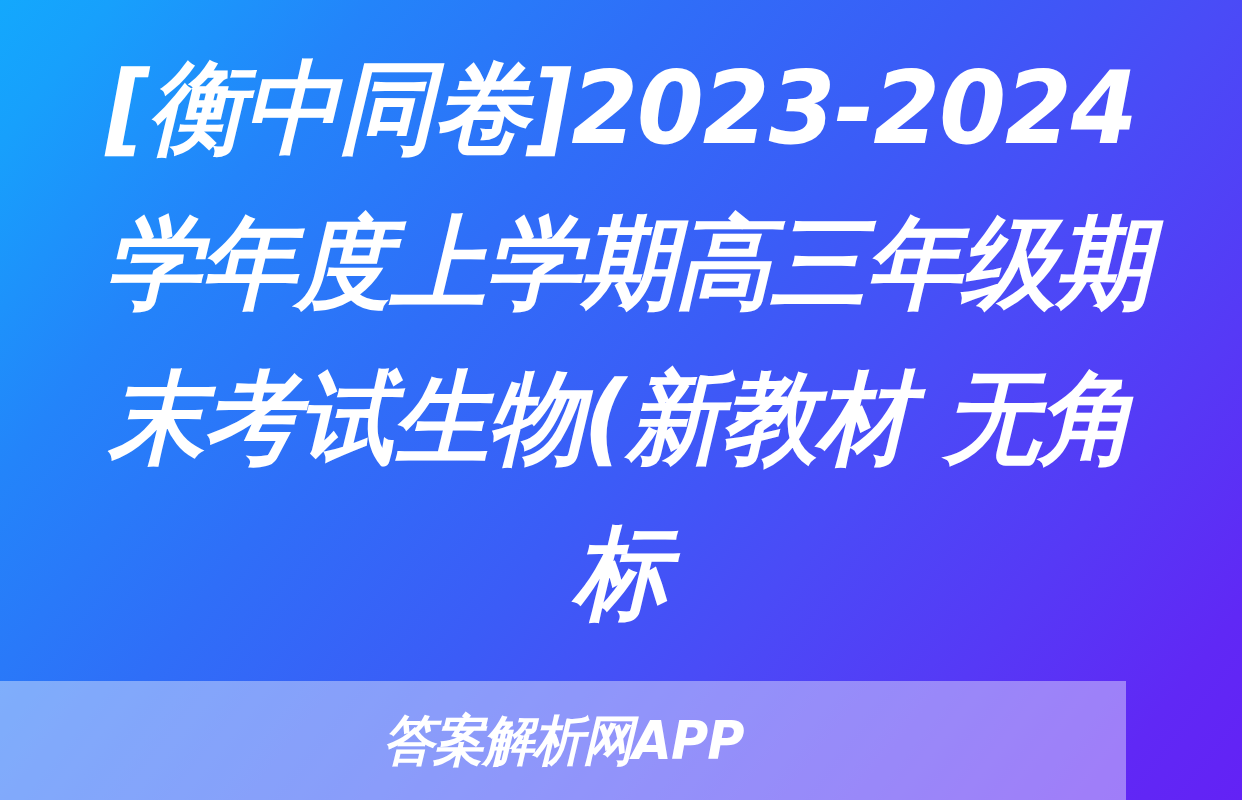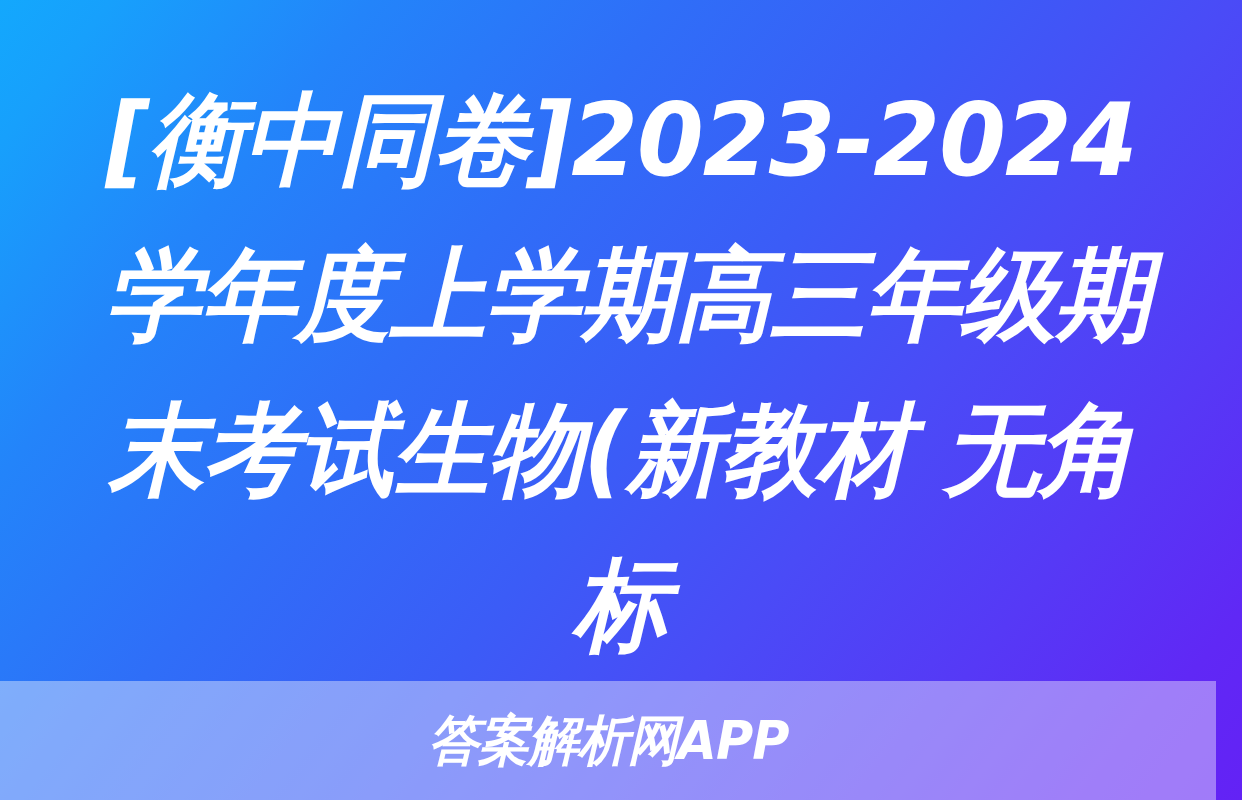--- a/index.html
+++ b/index.html
@@ -33,21 +33,20 @@
     left: 0;
     top: 0;
     width: 1242px;
     height: 681px;
     display: flex;
     flex-direction: column;
     align-items: center;
     justify-content: center;
     box-sizing: border-box;
     padding: 0 78px;
-    margin-top: 32px;
   }
 
   .headline {
     margin: 0;
     width: 100%;
     text-align: center;
     color: #ffffff;
     font-family: "DejaVu Sans", "Liberation Sans", sans-serif;
     font-weight: 700;
     font-style: italic;
@@ -61,21 +60,21 @@
   }
   .headline.line-4 {
     letter-spacing: 0;
   }
 
   
   #footer-band {
     position: absolute;
     left: 0;
     top: 681px;
-    width: 1216px;
+    width: 1126px;
     height: 119px;
     background: rgba(255, 255, 255, 0.40);
     display: flex;
     align-items: center;
     justify-content: center;
   }
   #watermark {
     margin: 0;
     color: #ffffff;
     font-family: "DejaVu Sans", "Liberation Sans", sans-serif;

